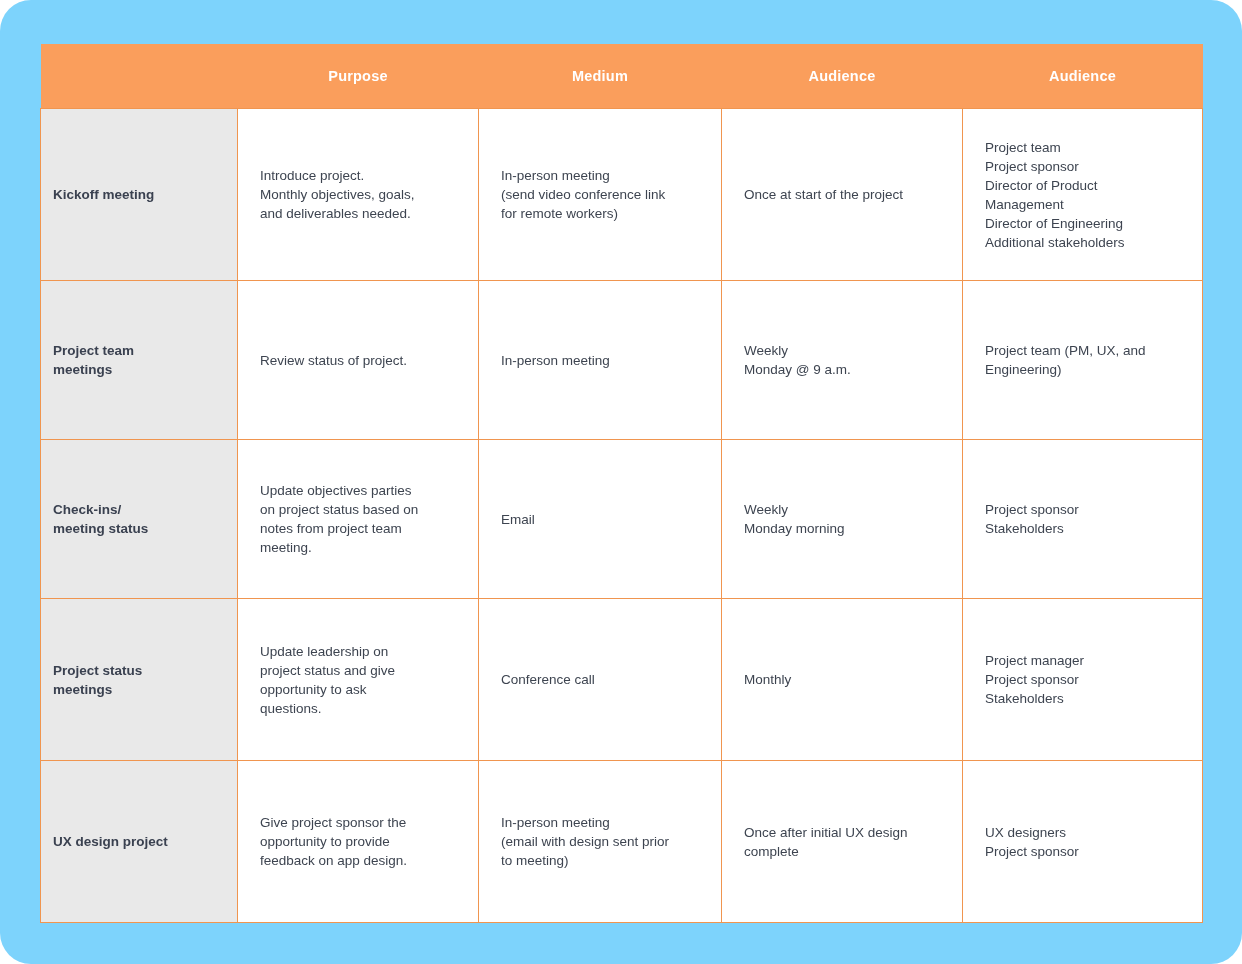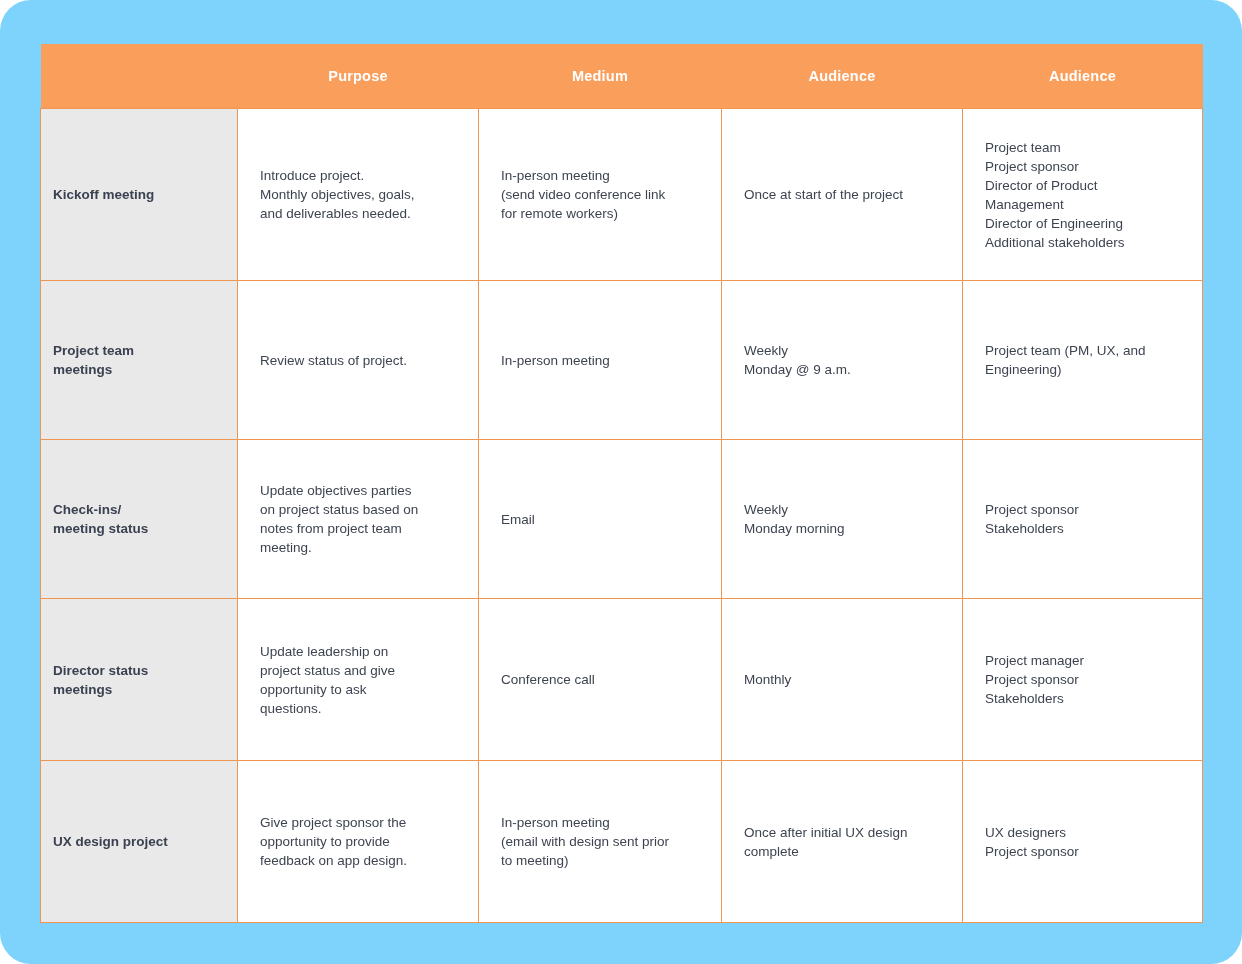--- a/index.html
+++ b/index.html
@@ -191,21 +191,21 @@
 Monday morning</span>
           </td>
         <td>
             <span class="cell-text">Project sponsor
 Stakeholders</span>
           </td>
       </tr>
 
       <tr class="r3">
         <td class="rowlabel">
-            <span class="cell-text">Director status
+            <span class="cell-text">Project status
 meetings</span>
           </td>
         <td>
             <span class="cell-text">Update leadership on
 project status and give
 opportunity to ask
 questions.</span>
           </td>
         <td>
             <span class="cell-text">Conference call</span>

